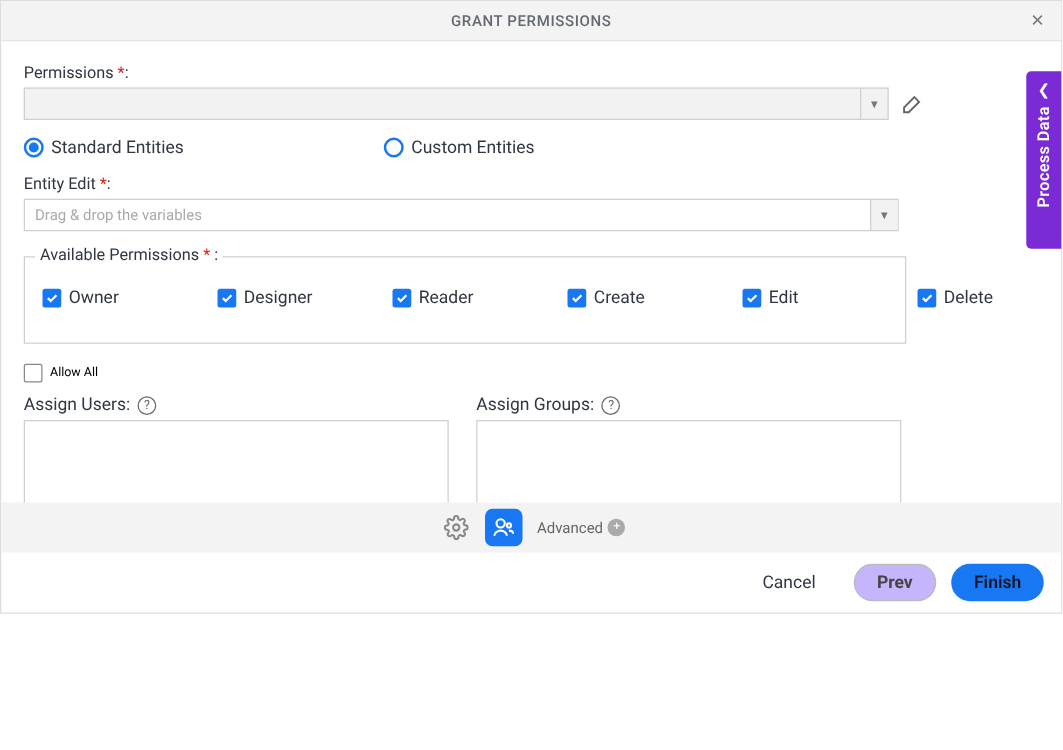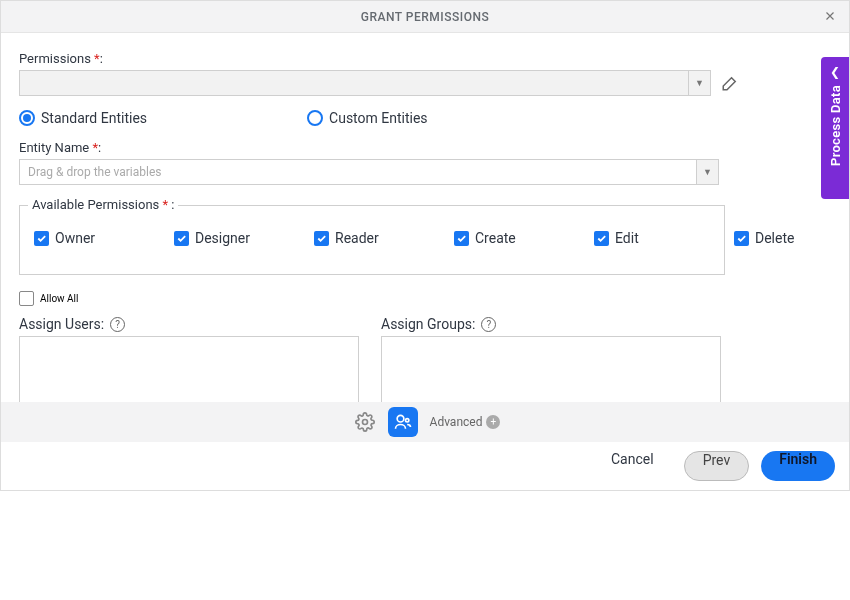--- a/index.html
+++ b/index.html
@@ -61,23 +61,23 @@
   .toolbar { height: 40px; background: #f3f3f4; display: flex; align-items: center; justify-content: center; gap: 8px; }
   .tool-btn { width: 30px; height: 30px; border-radius: 6px; display: flex; align-items: center; justify-content: center; cursor: pointer; }
   .tool-btn.gear { color: #888; }
   .tool-btn.people { background: #1877f2; color: #fff; }
   .tool-btn svg { width: 20px; height: 20px; }
   .adv-label { font-size: 12px; color: #666; display: flex; align-items: center; gap: 4px; margin-left: 4px; cursor: pointer; }
   .plus-badge { width: 14px; height: 14px; border-radius: 50%; background: #aaa; color: #fff; display: inline-flex; align-items: center; justify-content: center; font-size: 10px; line-height: 1; }
 
   
   .footer { height: 48px; display: flex; align-items: center; justify-content: flex-end; gap: 12px; padding: 0 14px; }
-  .btn { height: 30px; padding: 0 18px; border-radius: 16px; font-size: 14px; cursor: pointer; display: flex; justify-content: center; }
+  .btn { height: 30px; padding: 0 18px; border-radius: 16px; font-size: 14px; cursor: pointer; display: flex; align-items: center; justify-content: center; }
   .btn-text { background: transparent; border: none; color: #303742; }
-  .btn-outline { background: #e5e5e5; border: 1px solid #bbb; color: #444; }
+  .btn-outline { background: #c4b5fd; border: 1px solid #bbb; color: #444; font-weight: bold; }
   .btn-primary { background: #1877f2; border: none; color: #0f172a; font-weight: 600; }
 </style>
 </head>
 <body>
 
 <div class="window">
 
   <div class="titlebar">
     <span class="titlebar-title">GRANT PERMISSIONS</span>
     <span class="titlebar-close">
@@ -115,21 +115,21 @@
         <span class="radio-dot checked"></span>
         <span>Standard Entities</span>
       </div>
       <div class="radio-opt">
         <span class="radio-dot"></span>
         <span>Custom Entities</span>
       </div>
     </div>
 
     <div class="field-label">
-      <span>Entity Name </span><span class="req">*</span>:
+      <span>Entity Edit </span><span class="req">*</span>:
     </div>
     <div class="entity-select">
       <span class="ph">Drag &amp; drop the variables</span>
       <span class="select-caret">▼</span>
     </div>
 
     <div class="perm-fieldset">
       <div class="perm-legend">
         <span>Available Permissions  </span><span class="req">*</span> :
       </div>

